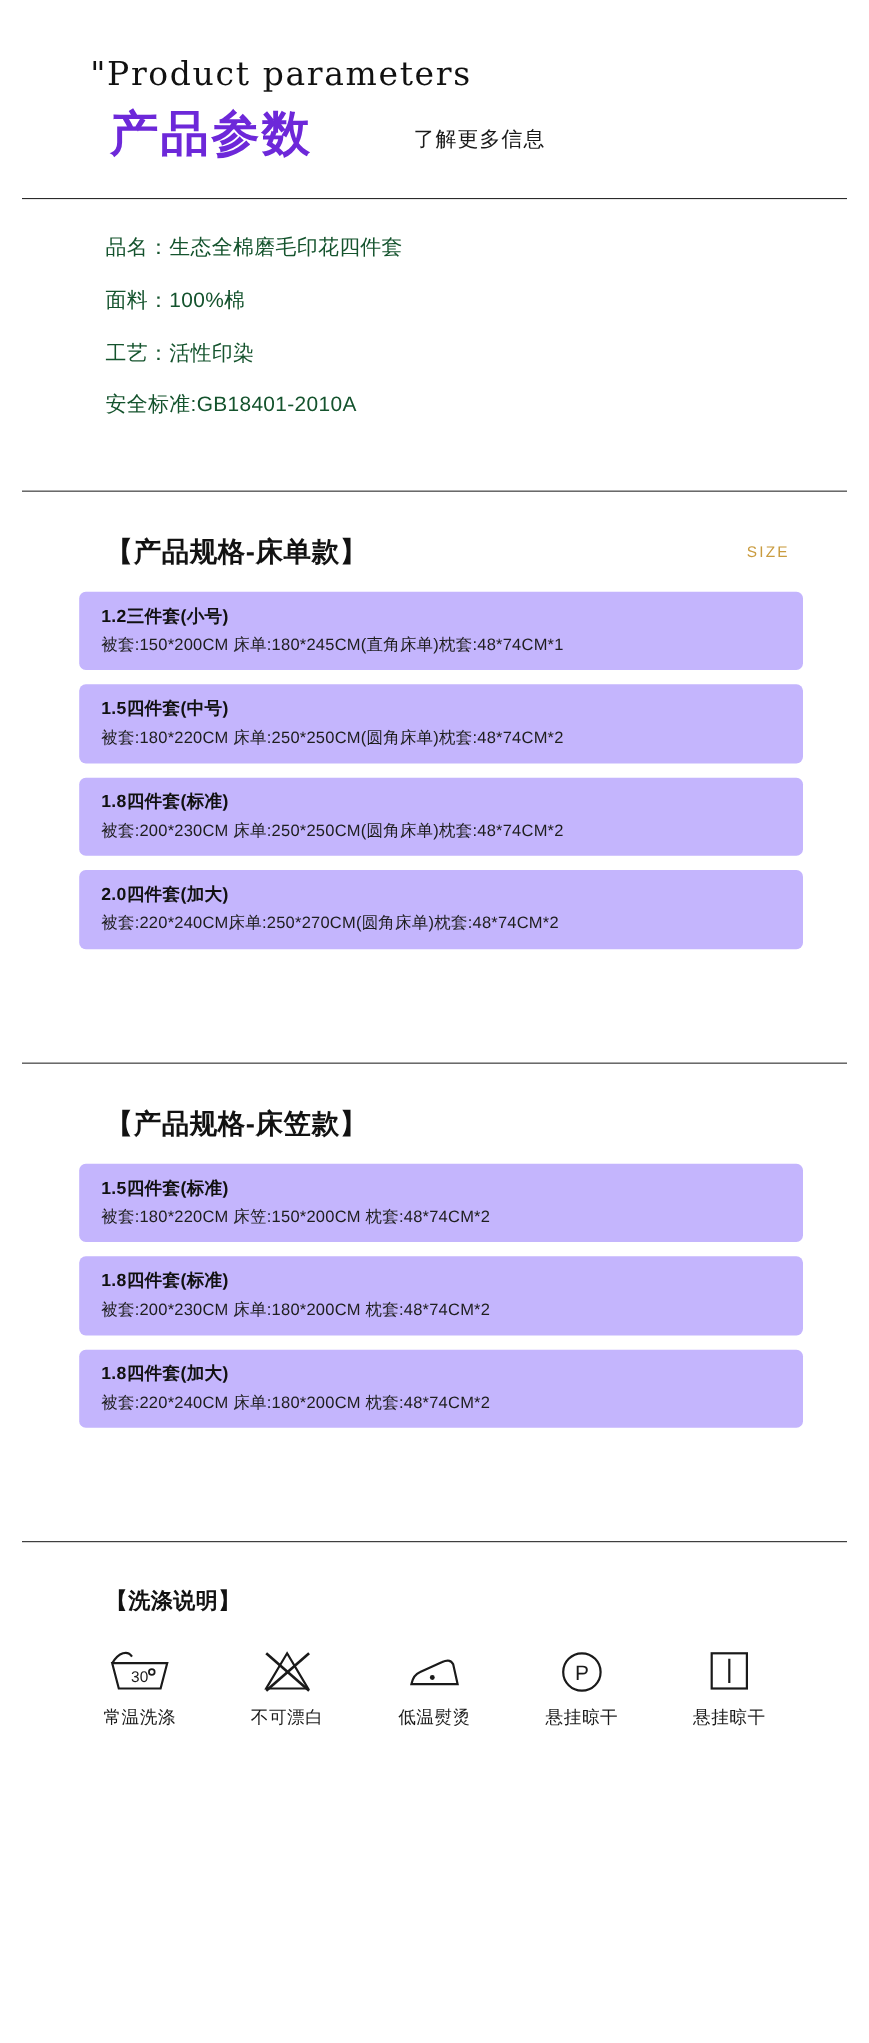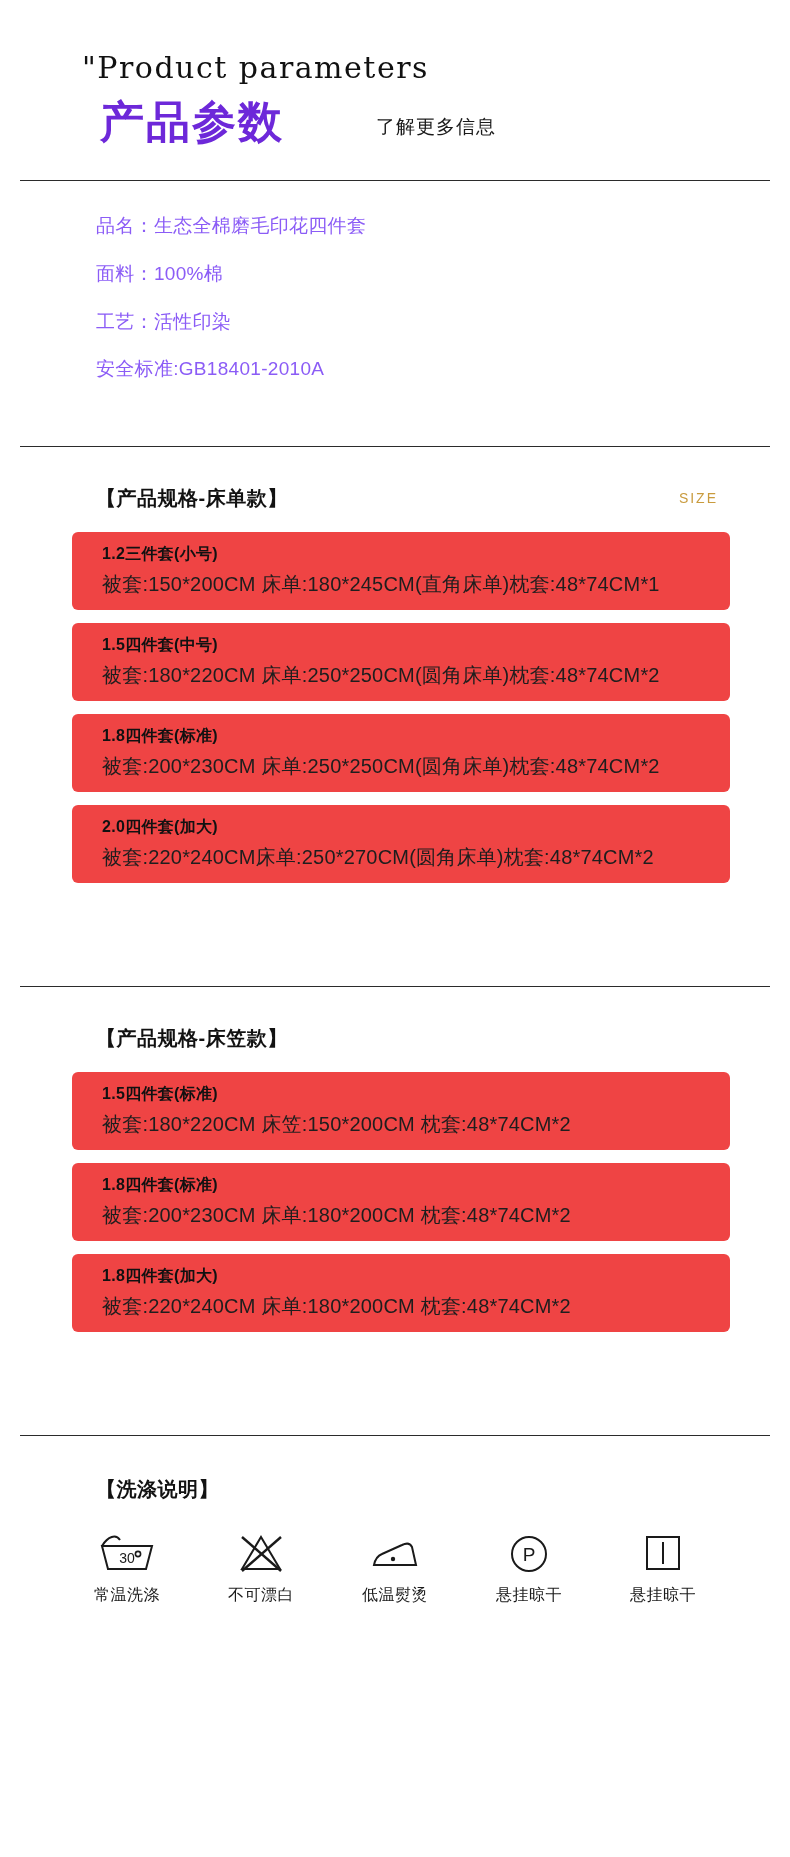--- a/index.html
+++ b/index.html
@@ -62,67 +62,67 @@
     background: #2b2b2b;
     margin: 34px 20px 0 20px;
   }
 
   
   .basic-specs {
     padding: 32px 0 26px 0;
   }
   .spec-line {
     font-size: 19px;
-    color: #8b5cf6;
+    color: #14532d;
     padding: 0 0 0 96px;
     line-height: 1.35;
     margin-bottom: 22px;
     letter-spacing: 0.3px;
   }
   .spec-line:last-child { margin-bottom: 4px; }
 
   
   .section {
     padding: 38px 0 0 0;
   }
   .section-head {
     display: flex;
     align-items: center;
     justify-content: space-between;
     padding: 0 72px 0 96px;
     margin-bottom: 20px;
   }
   .section-title {
-    font-size: 20px;
+    font-size: 25px;
     font-weight: bold;
     color: #121212;
     letter-spacing: 0.5px;
   }
   .section-tag {
     font-size: 14px;
     color: #c99b3e;
     letter-spacing: 2px;
     font-family: "Liberation Sans", sans-serif;
   }
 
   .size-card {
-    background: #ef4444;
+    background: #c4b5fd;
     border-radius: 6px;
     margin: 0 60px 13px 72px;
-    padding: 12px 18px 13px 30px;
+    padding: 12px 18px 13px 20px;
   }
   .size-card-title {
     font-size: 16px;
     font-weight: bold;
     color: #111;
     margin-bottom: 6px;
     letter-spacing: 0.3px;
   }
   .size-card-detail {
-    font-size: 20px;
+    font-size: 15px;
     color: #1e1e1e;
     letter-spacing: 0.2px;
     line-height: 1.3;
   }
 
   .gap-lg { height: 56px; }
 
   
   .wash {
     padding-top: 40px;

